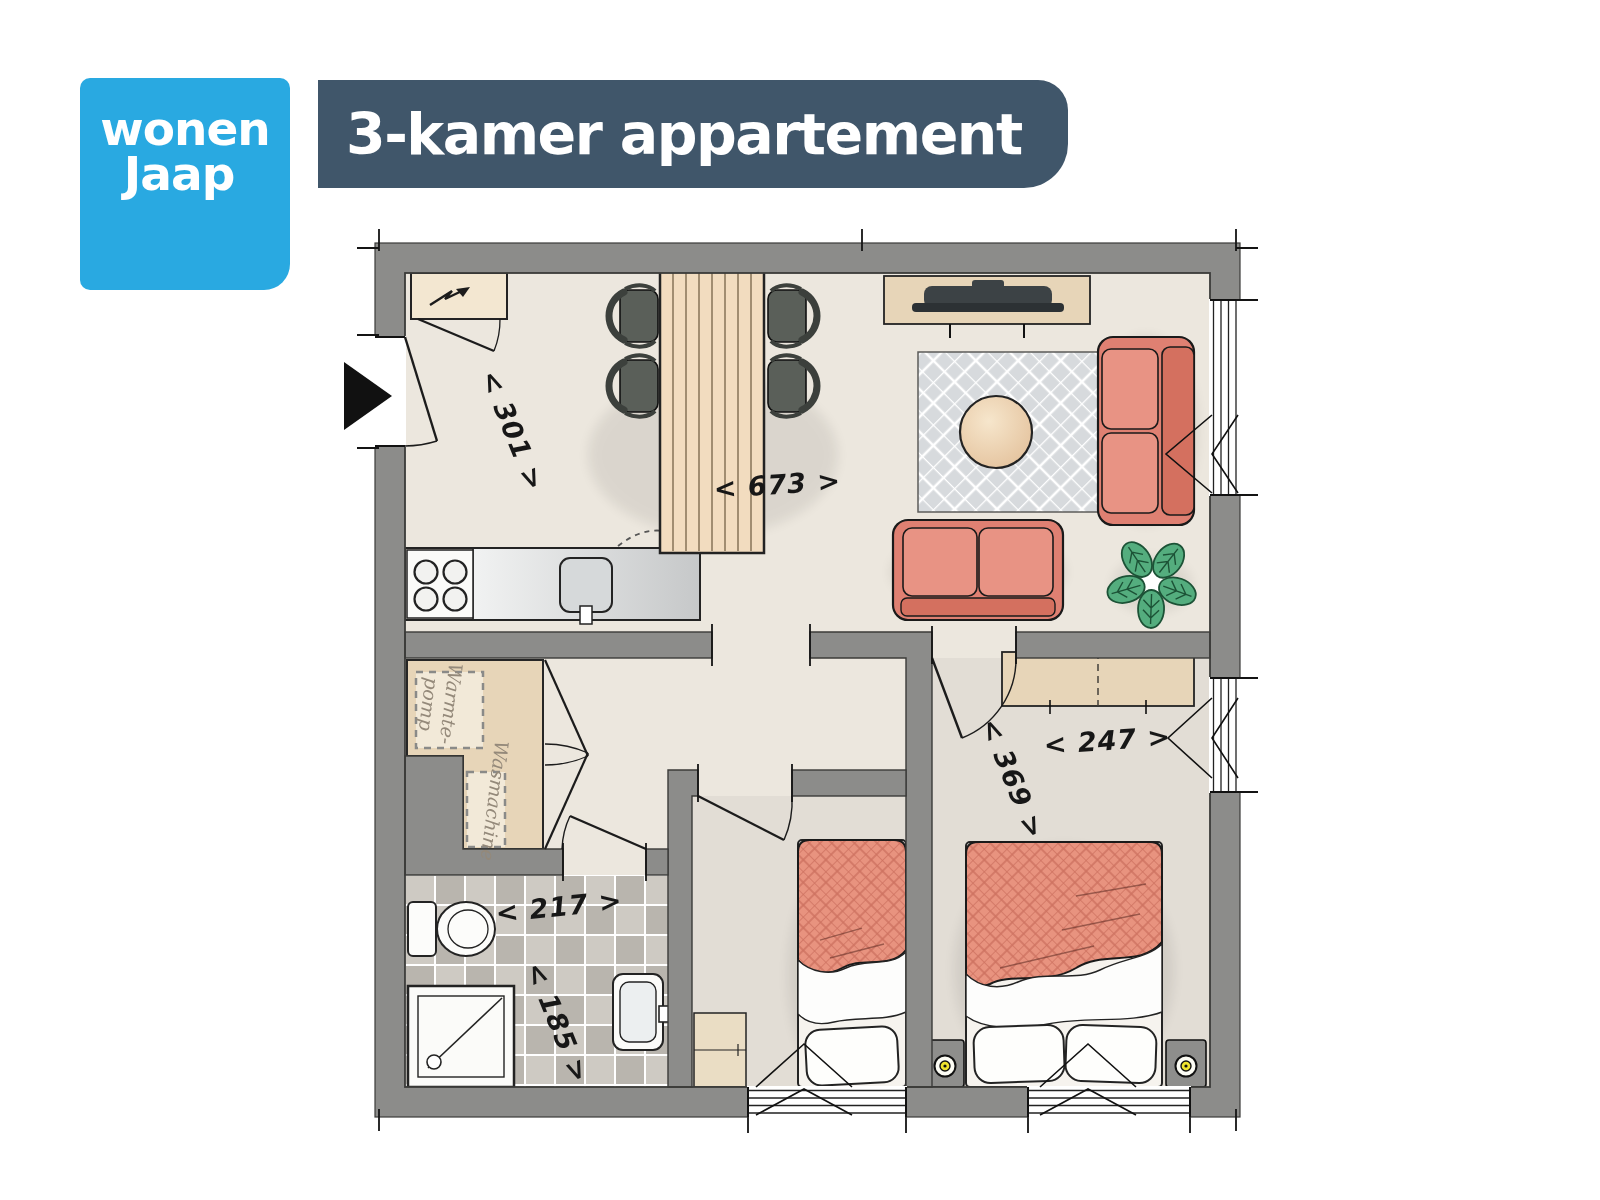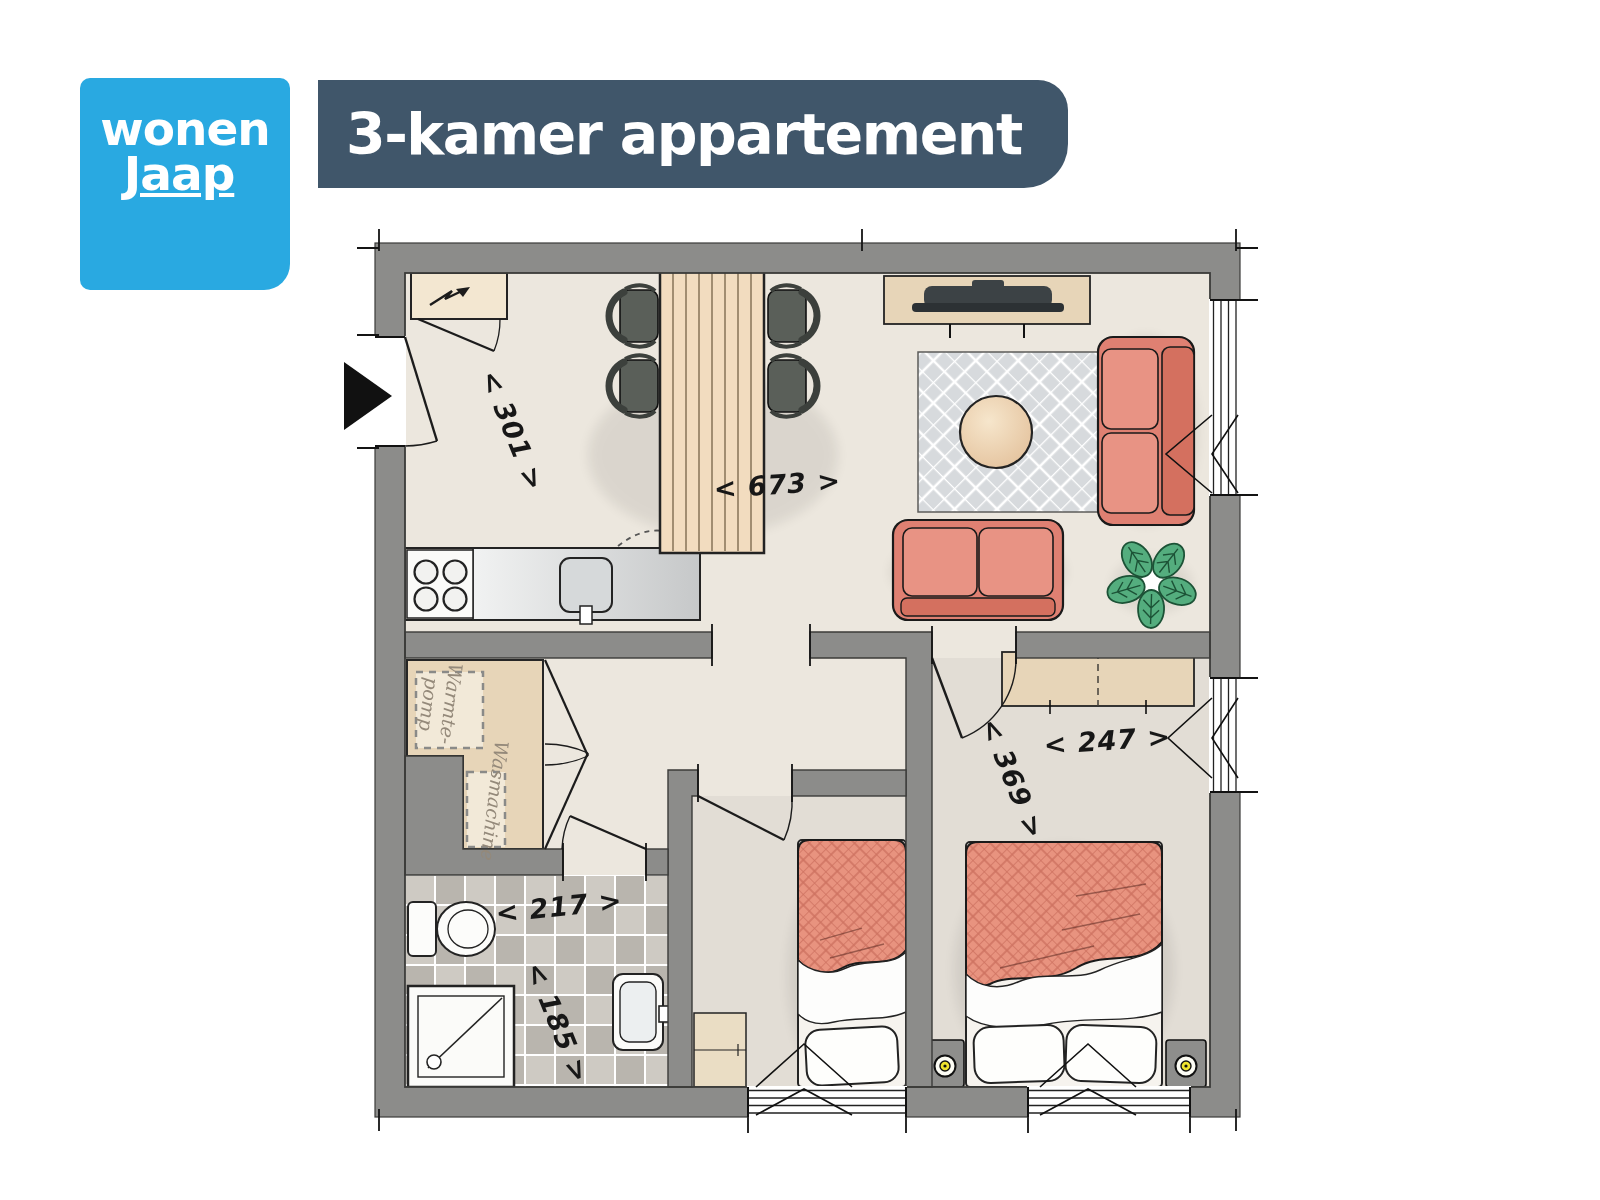--- a/index.html
+++ b/index.html
@@ -10,21 +10,21 @@
   }
   html,body{margin:0;padding:0;background:#fff;}
   .stage{position:relative;width:1385px;height:1200px;background:#fff;overflow:hidden;
          font-family:"DejaVu Sans","Liberation Sans",sans-serif;}
   .logo{position:absolute;left:80px;top:78px;width:210px;height:212px;
         background:var(--logo-blue);border-radius:10px 10px 26px 10px;color:#fff;
         font-weight:700;}
   .logo div{font-size:47px;line-height:45px;text-align:center;letter-spacing:-1px;}
   .logo .l1{margin-top:28px;}
   .logo .l2{transform:translateX(26px);}
-  .logo .l3{transform:translateX(-6px);text-decoration:underline;}
+  .logo .l3{transform:translateX(-6px);}
   .banner{position:absolute;left:318px;top:80px;width:750px;height:108px;
           background:var(--banner);border-radius:0 30px 44px 0;display:flex;
           align-items:center;box-sizing:border-box;padding-left:28px;}
   .banner span{color:#fff;font-size:57px;font-weight:700;letter-spacing:-1.5px;}
   svg.plan{position:absolute;left:0;top:0;width:1600px;height:1200px;}
   .dim{font-family:"DejaVu Sans",sans-serif;font-size:27px;font-style:italic;
        font-weight:bold;fill:#171717;letter-spacing:1px;}
   .script{font-family:"DejaVu Serif","Liberation Serif",serif;font-size:19px;
           font-style:italic;fill:#94897a;}
 </style>

